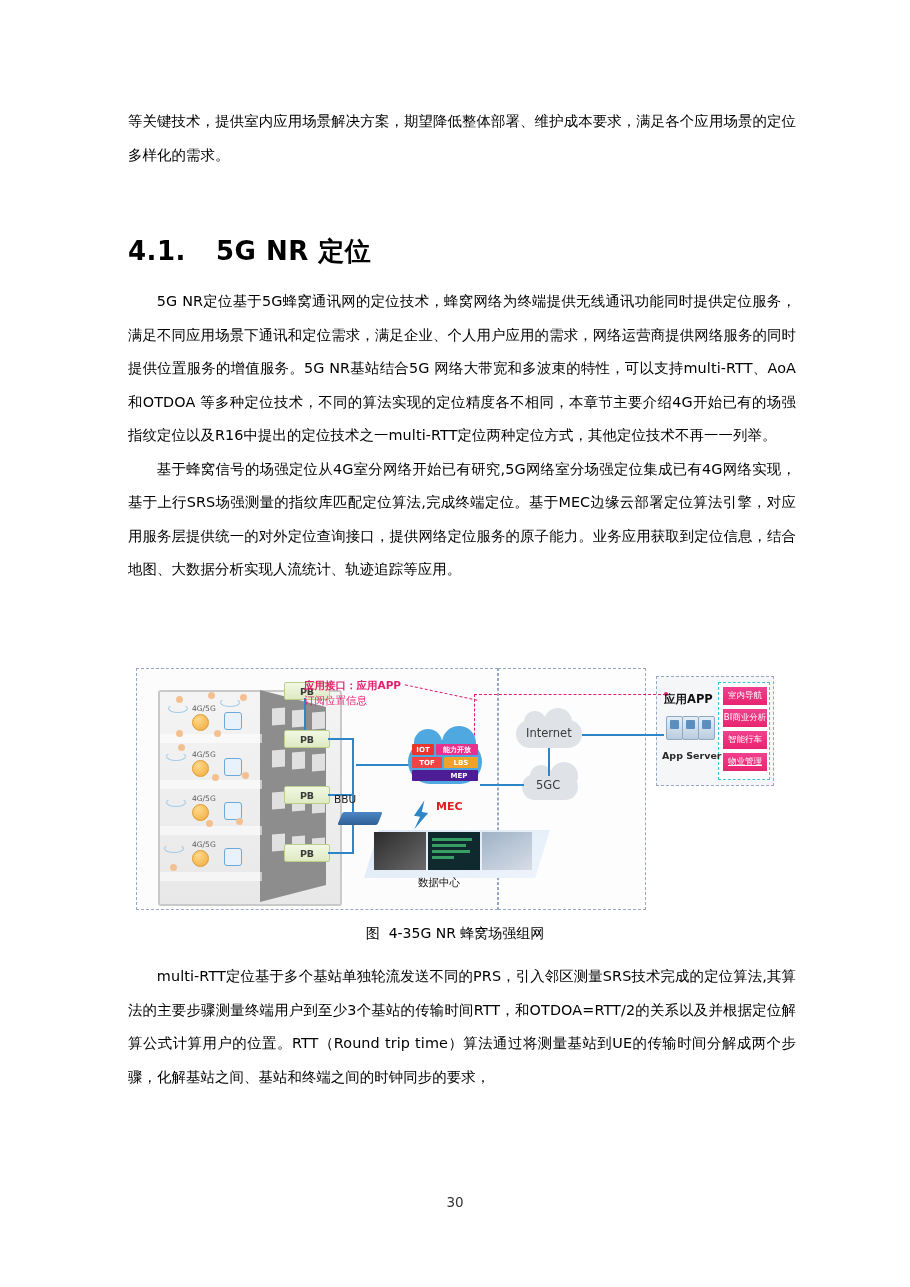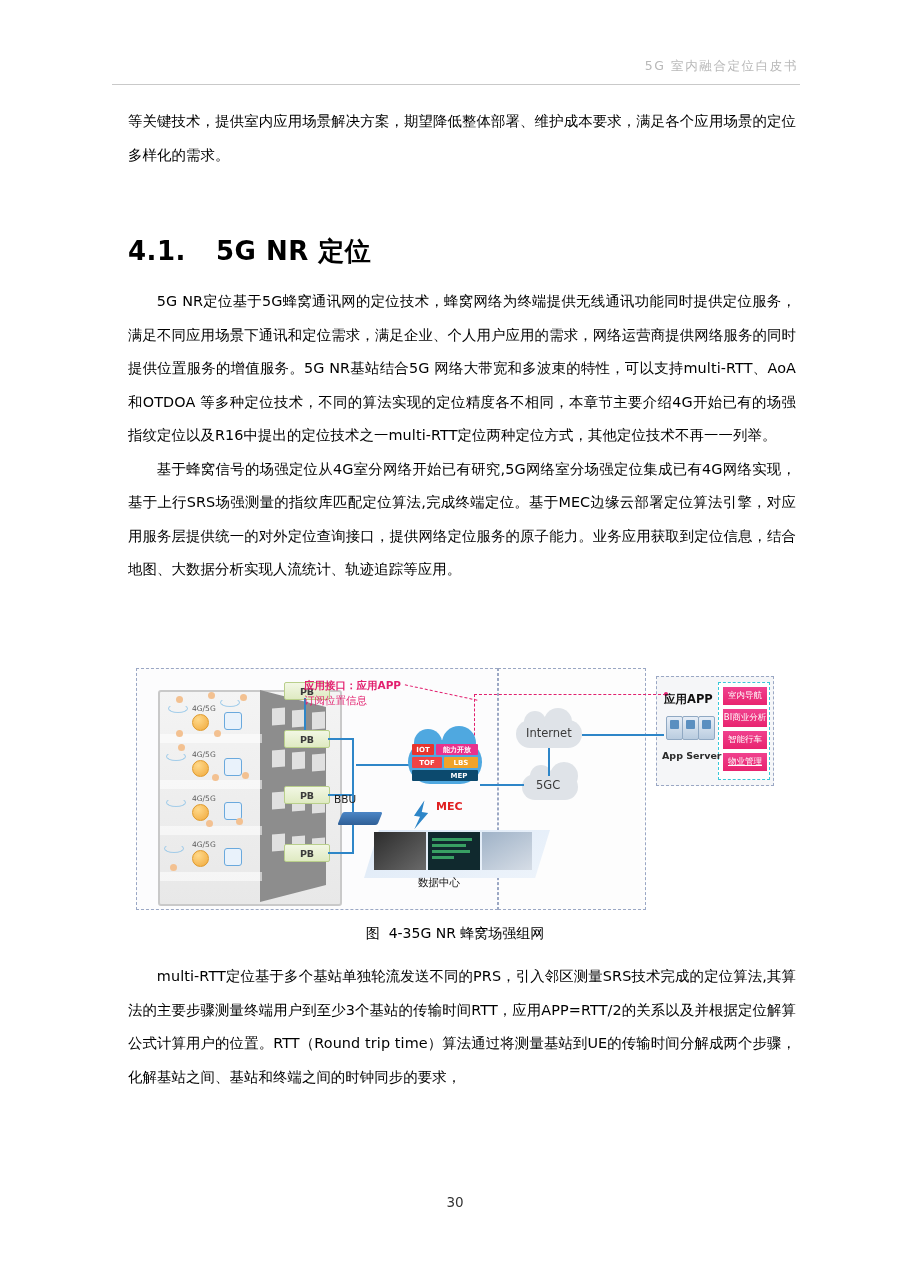--- a/index.html
+++ b/index.html
@@ -210,21 +210,21 @@
   .mcell {
     font-family:"DejaVu Sans","Liberation Sans",sans-serif;
     font-size:7px; color:#fff; font-weight:bold;
     display:flex; align-items:center; justify-content:center;
     border-radius:1px;
   }
   .c-iot { background:#e8352e; width:22px; margin-right:2px; }
   .c-open{ background:#e9328c; flex:1; }
   .c-tof { background:#ef4444; width:30px; margin-right:2px; }
   .c-lbs { background:#f0a32a; flex:1; }
-  .c-mep { background:#0c4a6e; flex:1;padding-left:28px; }
+  .c-mep { background:#4c1d95; flex:1;padding-left:28px; }
   .mec-label {
     position:absolute; left:300px; top:132px;
     font-family:"DejaVu Sans","Liberation Sans",sans-serif;
     font-size:11px; font-weight:bold; color:#e02020;
   }
   .bolt {
     position:absolute; left:276px; top:132px; width:18px; height:30px;
     background:#2e86c8;
     clip-path: polygon(58% 0, 12% 56%, 46% 56%, 24% 100%, 88% 40%, 52% 40%);
     transform: rotate(8deg);
@@ -316,24 +316,20 @@
     font-size:8.5px;
     display:flex; align-items:center; justify-content:center;
     border:1px solid #ffffff;
   }
 </style>
 </head>
 <body>
 
 <div class="page">
 
-  <div class="header">
-    <div class="header-title">5G 室内融合定位白皮书</div>
-    <div class="header-rule"></div>
-  </div>
 
   <div class="content">
     <p class="body-par">等关键技术，提供室内应用场景解决方案，期望降低整体部署、维护成本要求，满足各个应用场景的定位多样化的需求。</p>
 
     <div class="gap-a"></div>
 
     <h2 class="sec-heading">
       <span class="num">4.1.</span><span>5G NR 定位</span>
     </h2>
 
@@ -488,18 +484,18 @@
       <div class="pink" style="top:84px;text-decoration:underline;">物业管理</div>
 
     </div>
   </div>
 
   <div class="fig-caption">
     <span>图</span><span class="sp"></span><span>4-35G NR 蜂窝场强组网</span>
   </div>
 
   <div class="content" style="top:960px;">
-    <p class="body-par indent">multi-RTT定位基于多个基站单独轮流发送不同的PRS，引入邻区测量SRS技术完成的定位算法,其算法的主要步骤测量终端用户到至少3个基站的传输时间RTT，应用APP=RTT/2的关系以及并根据定位解算公式计算用户的位置。RTT（Round trip time）算法通过将测量基站到UE的传输时间分解成两个步骤，化解基站之间、基站和终端之间的时钟同步的要求，</p>
+    <p class="body-par indent">multi-RTT定位基于多个基站单独轮流发送不同的PRS，引入邻区测量SRS技术完成的定位算法,其算法的主要步骤测量终端用户到至少3个基站的传输时间RTT，和OTDOA=RTT/2的关系以及并根据定位解算公式计算用户的位置。RTT（Round trip time）算法通过将测量基站到UE的传输时间分解成两个步骤，化解基站之间、基站和终端之间的时钟同步的要求，</p>
   </div>
 
   <div class="page-number">30</div>
 
 </div>
 
 </body></html>

